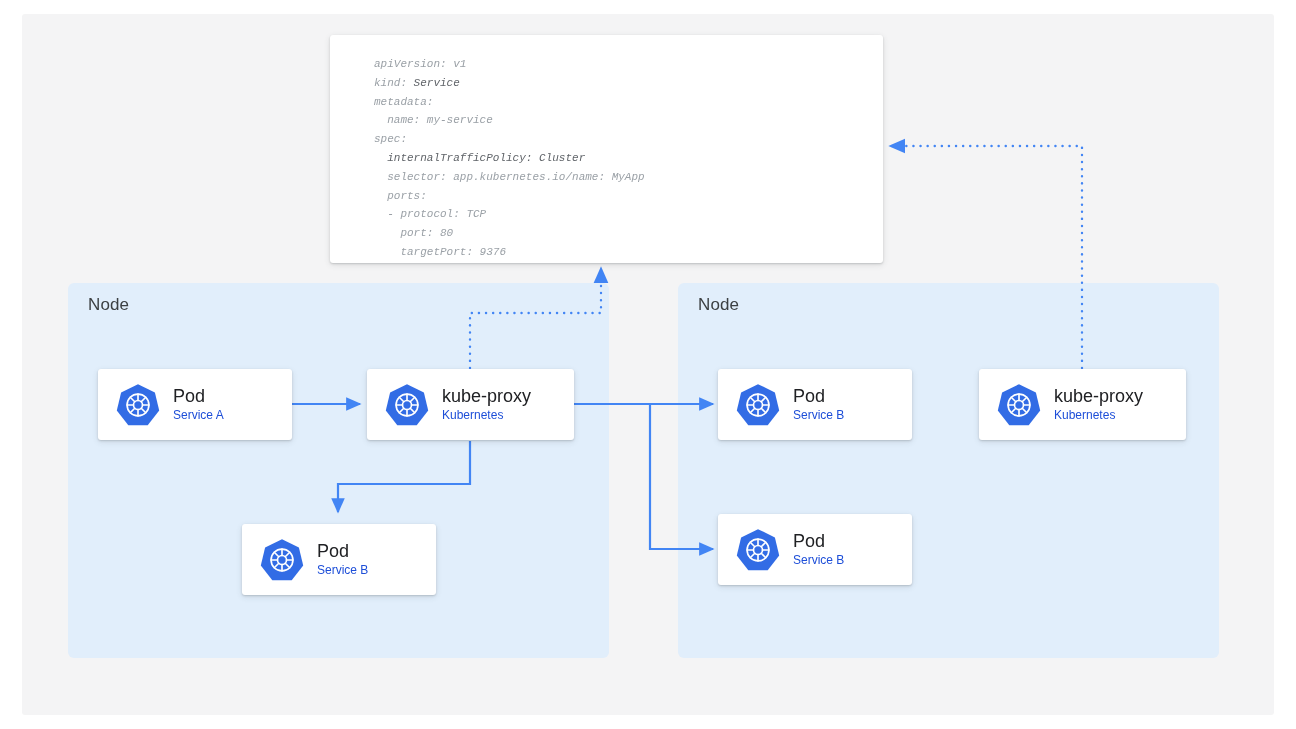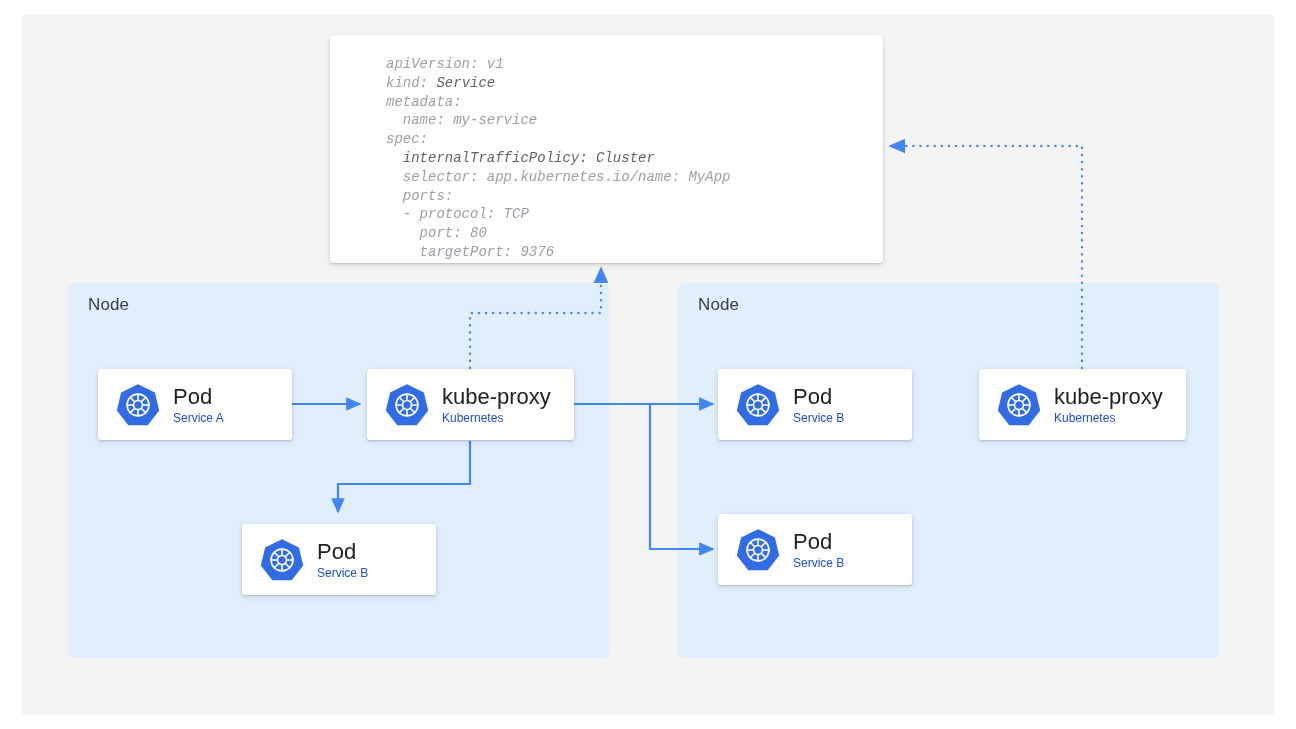--- a/index.html
+++ b/index.html
@@ -66,21 +66,21 @@
     margin-right: 12px;
     display: block;
   }
   .card-text {
     display: flex;
     flex-direction: column;
     justify-content: center;
     line-height: 1.28;
   }
   .card-title {
-    font-size: 22px;
+    font-size: 18px;
     color: #202124;
     white-space: nowrap;
   }
   .card-sub {
     font-size: 12px;
     color: #1d4ed8;
     white-space: nowrap;
   }
   
   .yaml-card {
@@ -90,24 +90,24 @@
     width: 553px;
     height: 228px;
     background: #ffffff;
     border-radius: 3px;
     box-shadow: 0 1px 2px rgba(60,64,67,.22), 0 2px 6px rgba(60,64,67,.12);
     box-sizing: border-box;
     overflow: hidden;
   }
   .yaml-body {
     margin: 0;
-    padding: 20px 0 0 56px;
+    padding: 20px 0 0 44px;
     font-family: "Liberation Mono", "DejaVu Sans Mono", monospace;
     font-style: italic;
-    font-size: 14px;
+    font-size: 11px;
     line-height: 18.8px;
     color: #9aa0a6;
     white-space: pre;
   }
   .yaml-line { display: block; white-space: pre; }
   .yaml-line.bold { color: #5f6368; font-weight: normal; }
   .yaml-strong { font-weight: normal; color: #5f6368; }
 </style>
 </head>
 <body>

